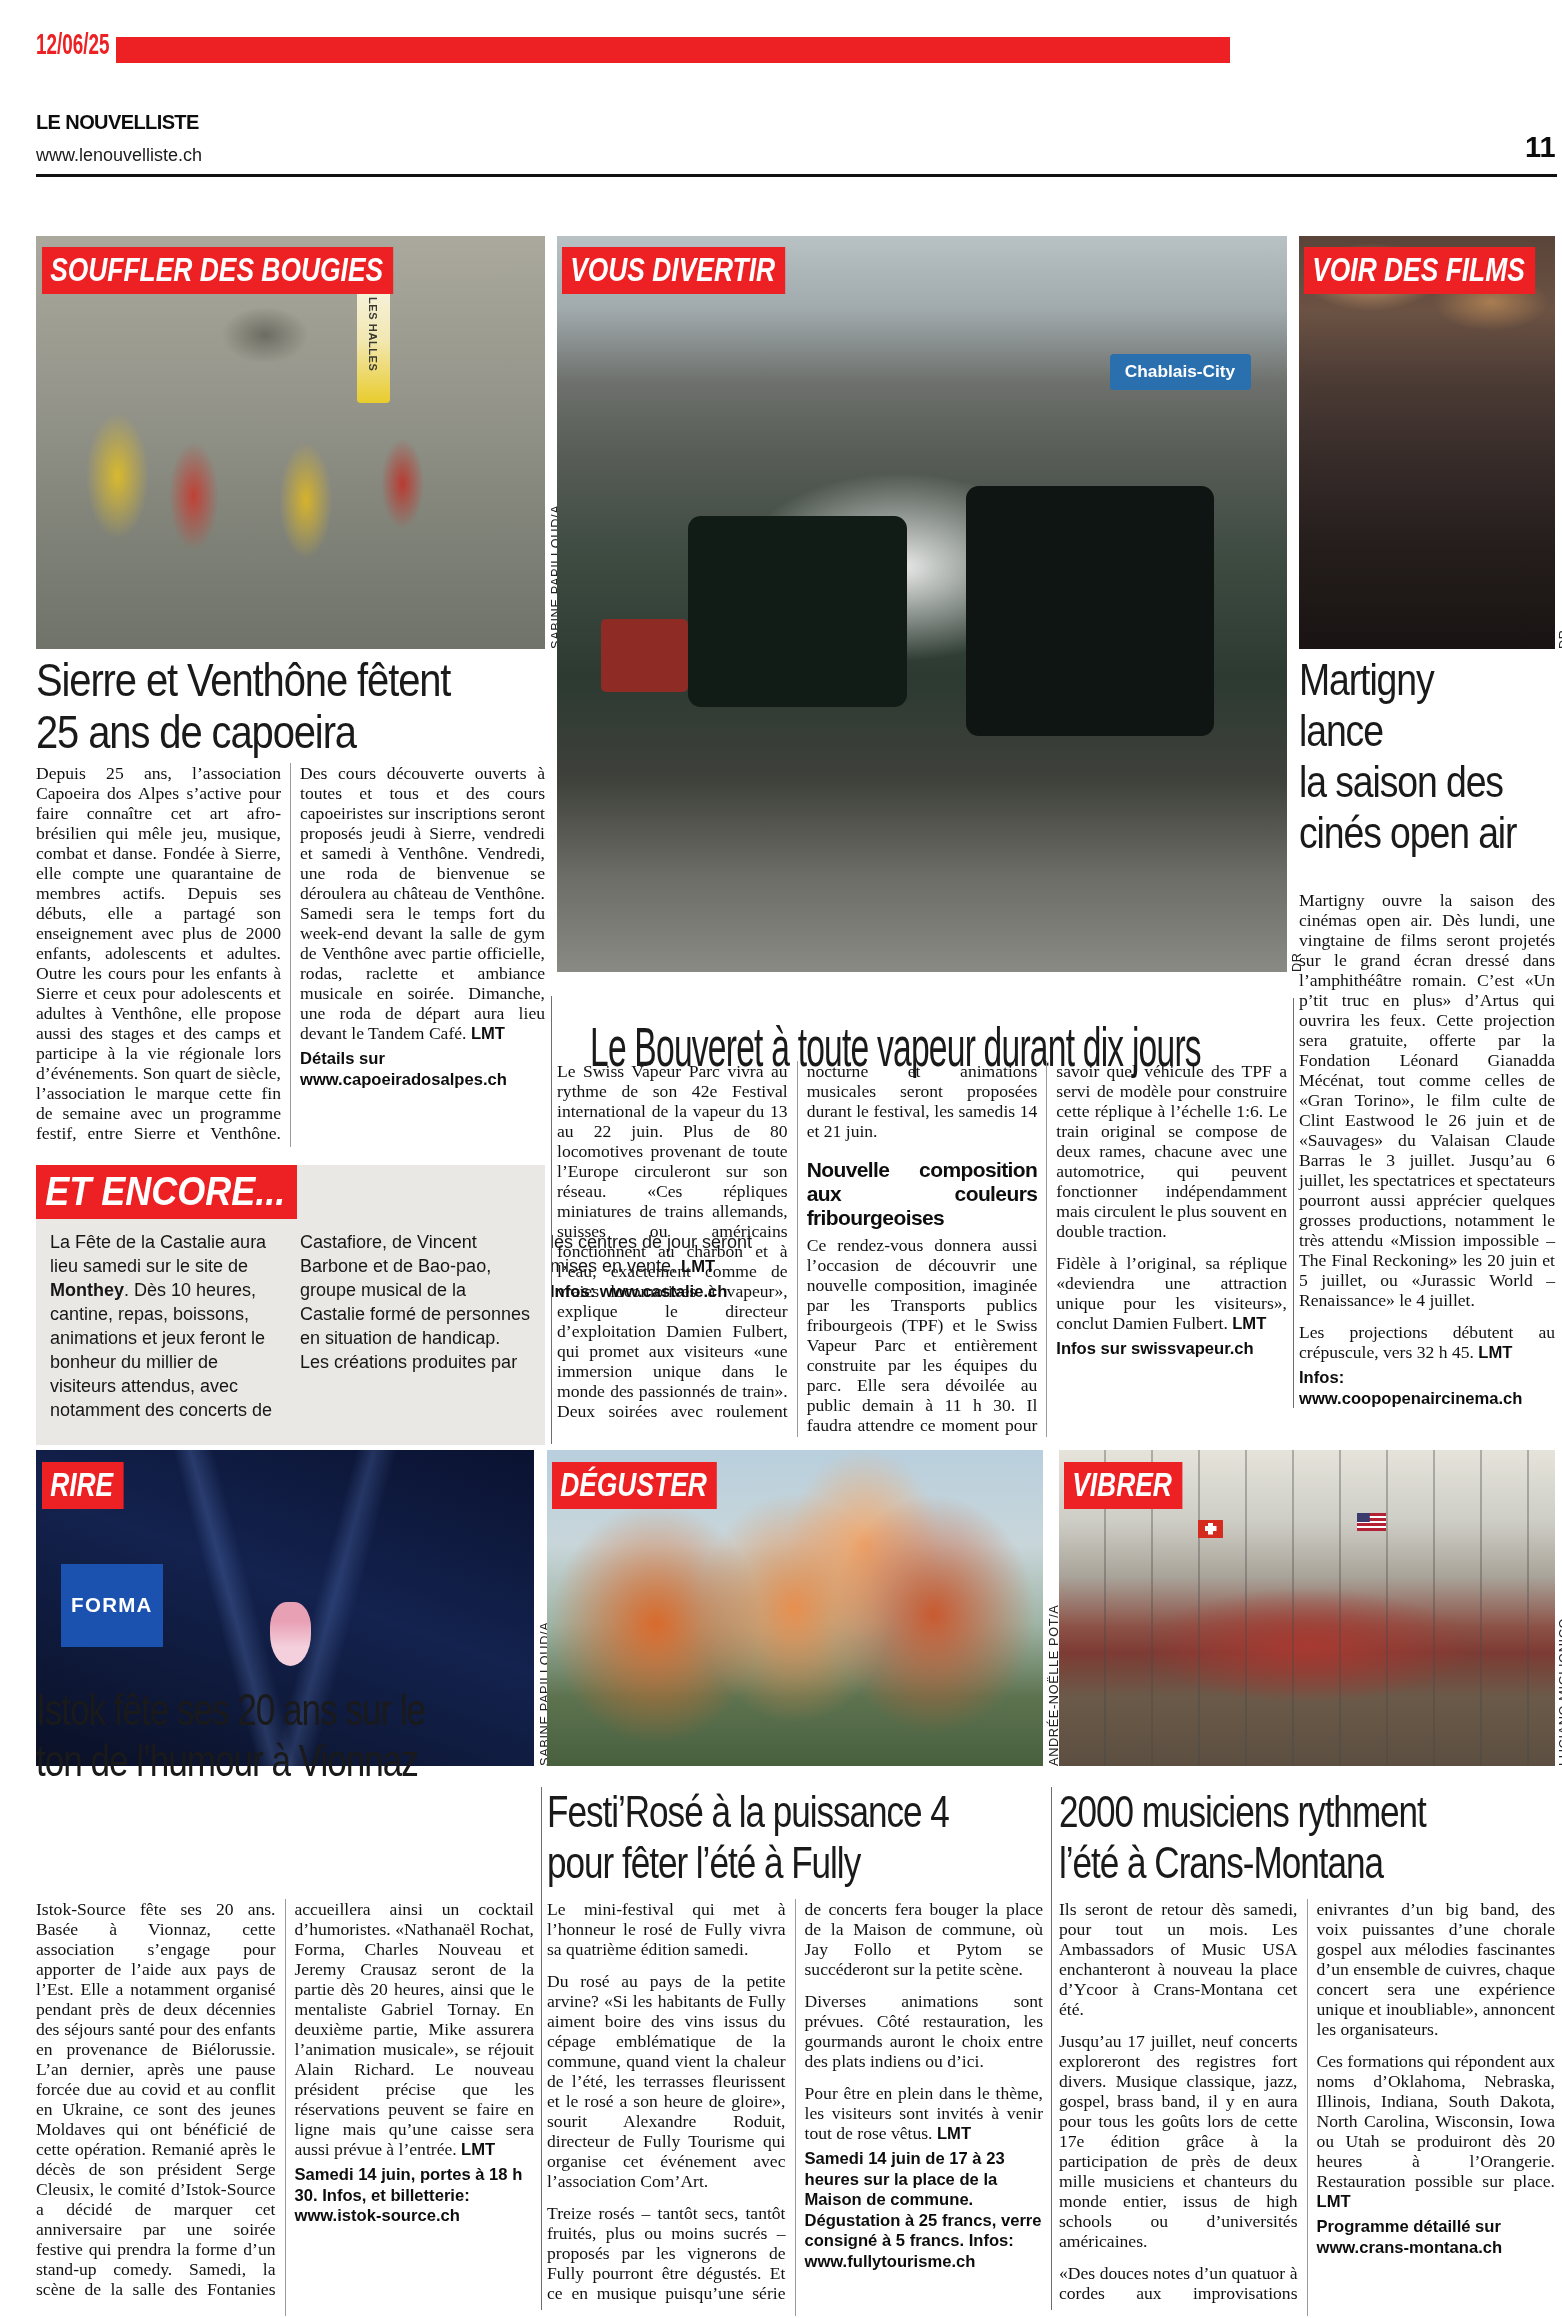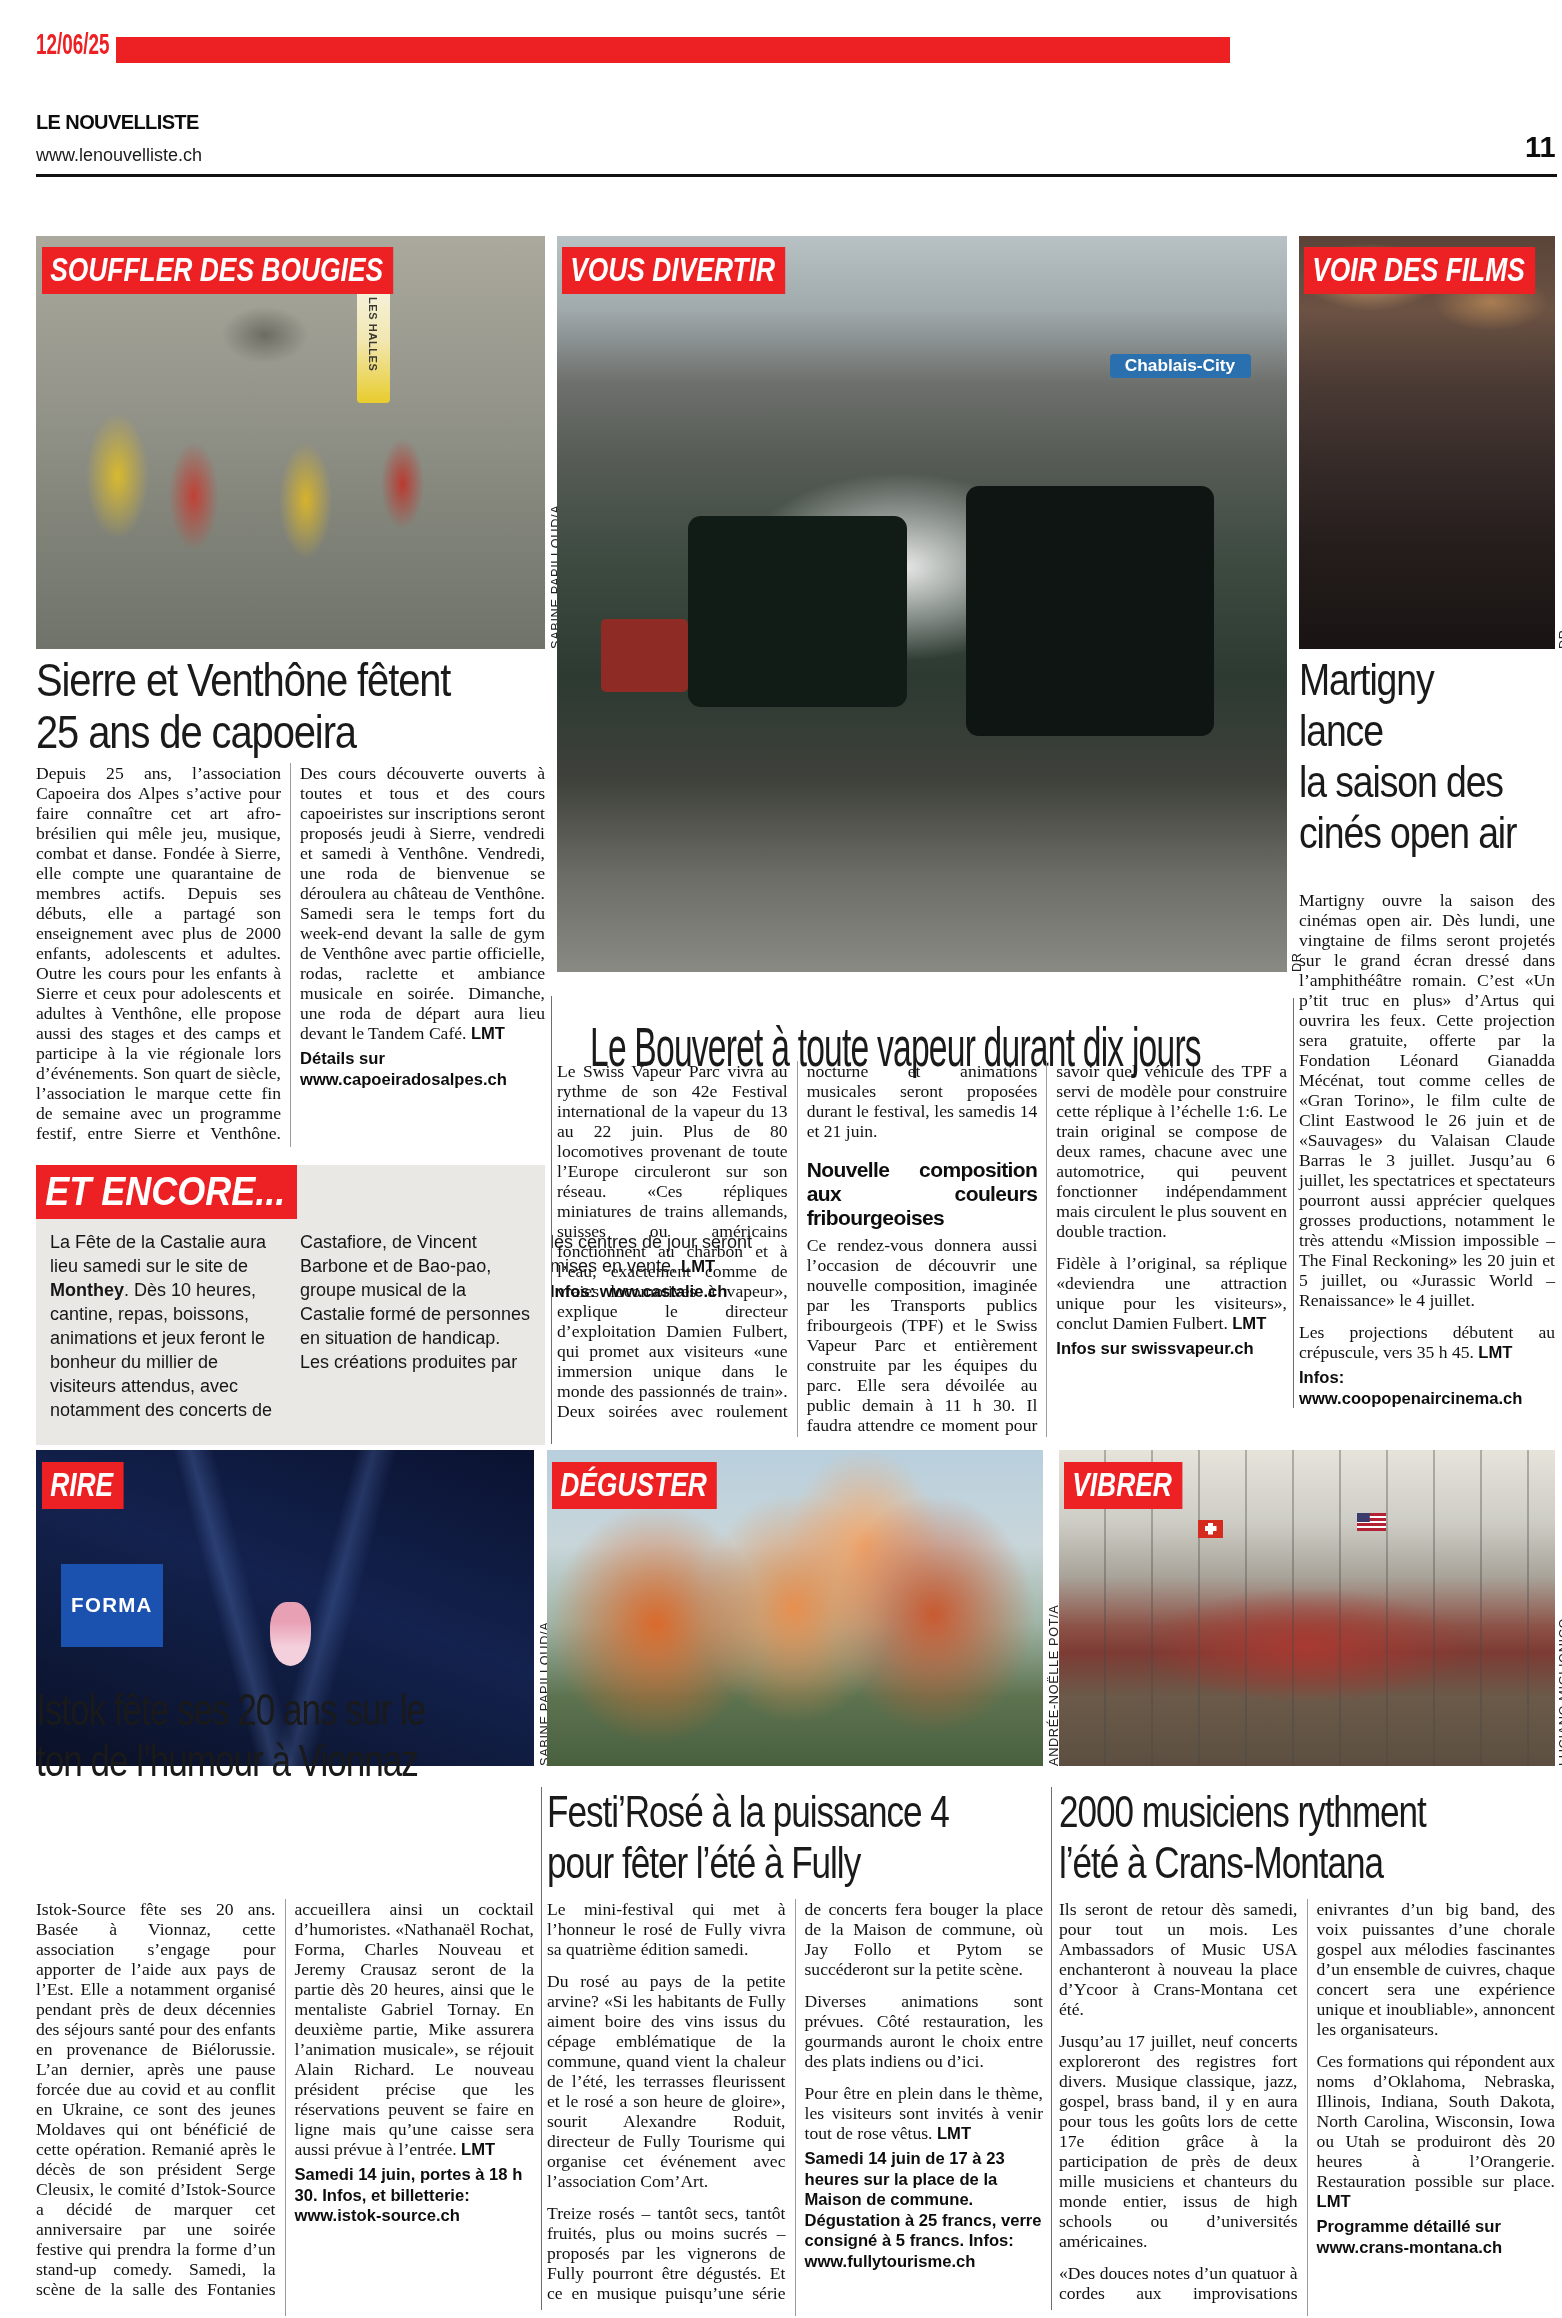--- a/index.html
+++ b/index.html
@@ -74,21 +74,21 @@
         background:linear-gradient(180deg,#f7f7f2 0%,#f2e7b0 55%,#e8cc2d 100%);
         display:flex;align-items:center;justify-content:center;}
   .flag span{writing-mode:vertical-rl;font-size:11px;font-weight:700;color:#3a3a33;letter-spacing:0.6px;}
   .ph-train{background:
       radial-gradient(230px 134px at 47% 45%, rgba(248,248,248,.92), rgba(248,248,248,0) 70%),
       linear-gradient(180deg,#b8c2c5 0%,#a0a9ac 10%,#6d706c 20%,#575c56 30%,#3d4b41 44%,#2c3a31 60%,#3f413b 74%,#6d6d67 87%,#8a8a84 100%);}
   .loco{position:absolute;border-radius:12.8px;background:#121c16;}
   .loco.l1{left:18%;top:38%;width:30%;height:26%;}
   .loco.l2{left:56%;top:34%;width:34%;height:34%;background:#0e1512;}
   .loco-red{position:absolute;left:6%;top:52%;width:12%;height:10%;background:#8e2b25;border-radius:5.1px;}
-  .sign{position:absolute;right:5%;top:16%;width:141px;height:24px;background:#2a6fae;border-radius:3.8px;
+  .sign{position:absolute;right:5%;top:16%;width:141px;height:36px;background:#2a6fae;border-radius:3.8px;
         color:#fff;font-weight:700;font-size:17.3px;display:flex;align-items:center;justify-content:center;}
   .ph-cine{background:
       radial-gradient(90px 45px at 28% 10%, #c99a6a, rgba(0,0,0,0) 75%),
       radial-gradient(77px 38px at 75% 16%, #a97d52, rgba(0,0,0,0) 75%),
       linear-gradient(180deg,#5a4439 0%,#6b5243 18%,#4a3a34 36%,#352a28 56%,#241d1c 76%,#191413 100%);}
   .ph-rire{background:
       linear-gradient(75deg, rgba(0,0,0,0) 38%, rgba(130,170,255,.22) 41%, rgba(0,0,0,0) 45%),
       linear-gradient(105deg, rgba(0,0,0,0) 55%, rgba(130,170,255,.20) 58%, rgba(0,0,0,0) 62%),
       linear-gradient(200deg,#0a1230 0%,#13224e 45%,#0a1026 100%);}
   .screen{position:absolute;left:5%;top:36%;width:102px;height:83px;background:#1b52b0;
@@ -173,21 +173,21 @@
   <div class="kicker" style="left:1304px;top:247px;">VOIR DES FILMS</div>
   <div class="credit" style="left:1556px;top:236px;height:413px;">DR</div>
   <div class="title t-mart" style="left:1299px;top:654px;width:263px;">
     <span class="cond">Martigny
 lance
 la saison des
 cinés open air</span>
   </div>
   <div class="body" style="left:1299px;top:890px;width:256px;height:531px;column-count:1;">
     <p>Martigny ouvre la saison des cinémas open air. Dès lundi, une vingtaine de films seront projetés sur le grand écran dressé dans l’amphithéâtre romain. C’est «Un p’tit truc en plus» d’Artus qui ouvrira les feux. Cette projection sera gratuite, offerte par la Fondation Léonard Gianadda Mécénat, tout comme celles de «Gran Torino», le film culte de Clint Eastwood le 26 juin et de «Sauvages» du Valaisan Claude Barras le 3 juillet. Jusqu’au 6 juillet, les spectatrices et spectateurs pourront aussi apprécier quelques grosses productions, notamment le très attendu «Mission impossible – The Final Reckoning» les 20 juin et 5 juillet, ou «Jurassic World – Renaissance» le 4 juillet.</p>
-    <p><span>Les projections débutent au crépuscule, vers 35 h 45. </span><span class="sig">LMT</span></p>
+    <p><span>Les projections débutent au crépuscule, vers 32 h 45. </span><span class="sig">LMT</span></p>
     <div class="foot">Infos: www.coopopenaircinema.ch</div>
   </div>
 
   <div class="photo ph-rire" style="left:36px;top:1450px;width:498px;height:316px;">
     <div class="screen">FORMA</div>
     <div class="perf"></div>
   </div>
   <div class="kicker" style="left:42px;top:1462px;">RIRE</div>
   <div class="credit" style="left:537px;top:1450px;height:316px;">SABINE PAPILLOUD/A</div>
 

